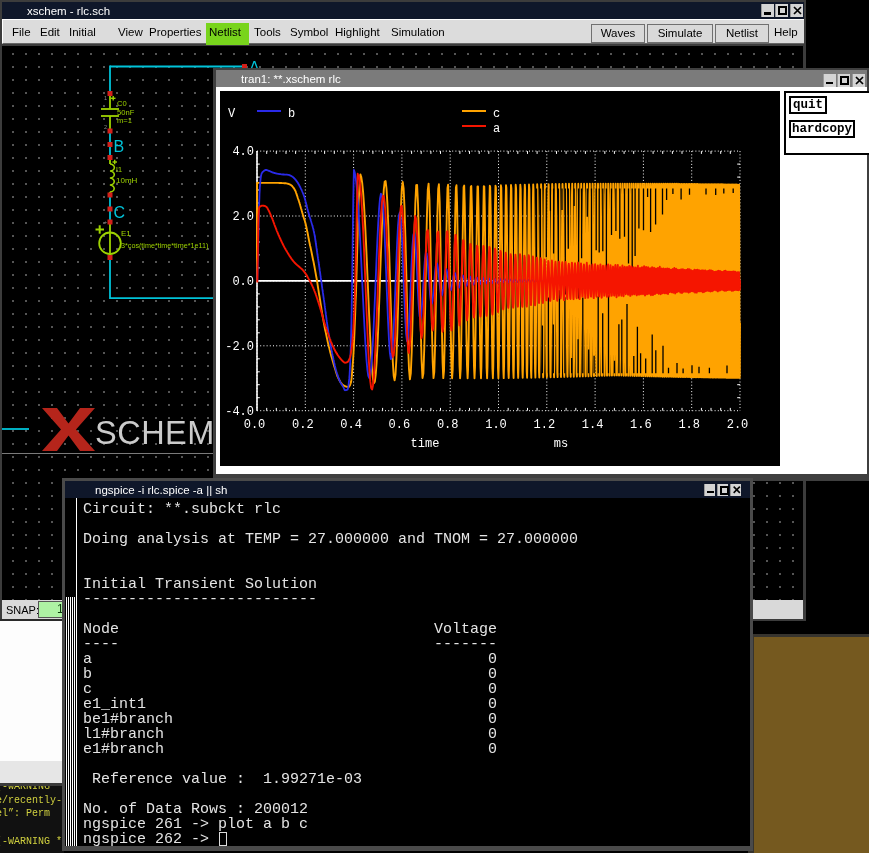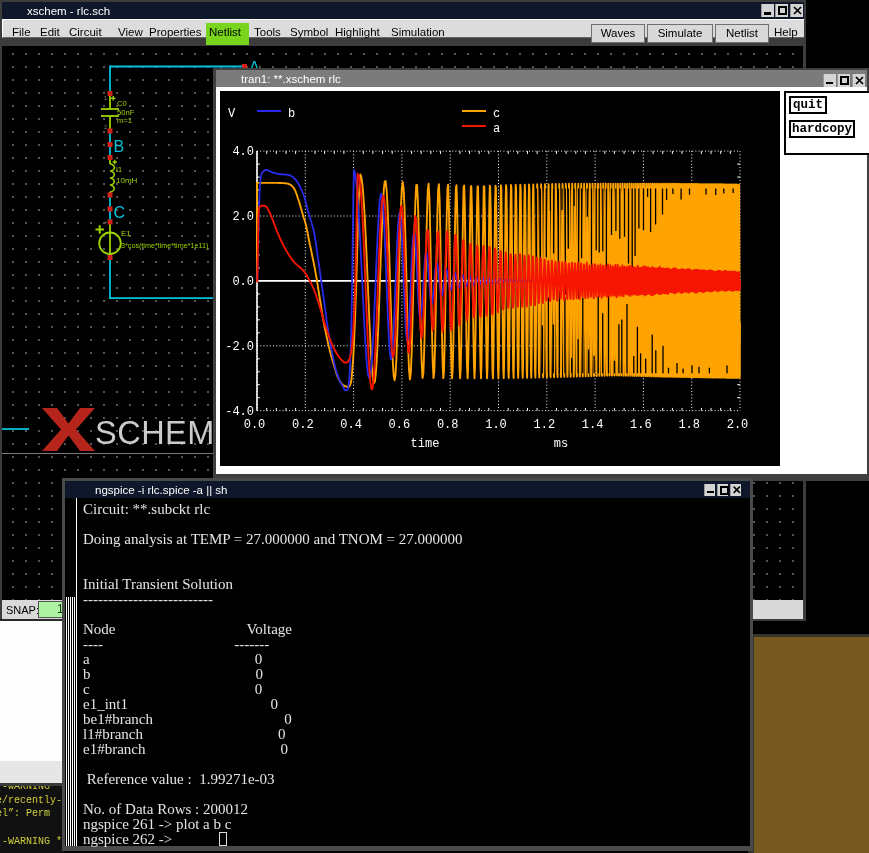--- a/index.html
+++ b/index.html
@@ -27,27 +27,27 @@
         <div class="bmin"></div>
       </div>
 <div class="wbtn" style="right:16.0px;top:2px;width:13px;height:13px">
         <div class="bmax"></div>
       </div>
 <div class="wbtn" style="right:1.5px;top:2px;width:13px;height:13px"><svg width="13" height="13" viewBox="0 0 13 13">
           <path d="M3,3 L10,10 M10,3 L3,10" stroke="#000" stroke-width="1.7"></path>
         </svg></div>
   </div>
 
-  <div style="position:absolute;left:2px;top:19px;width:802px;height:19px;background:#dcdcdc;
+  <div style="position:absolute;left:2px;top:19px;width:802px;height:25px;background:#dcdcdc;
        border-top:1.5px solid #fff;border-left:1.5px solid #fff;border-bottom:1px solid #666;
        font-size:11.5px;color:#000">
       <div style="position:absolute;left:203px;top:2.5px;width:43px;height:22px;background:#78d41c"></div>
       <div style="position:absolute;left:9px;top:6px">File</div>
       <div style="position:absolute;left:37px;top:6px">Edit</div>
-      <div style="position:absolute;left:66px;top:6px">Circuit</div>
+      <div style="position:absolute;left:66px;top:6px">Initial</div>
       <div style="position:absolute;left:115px;top:6px">View</div>
       <div style="position:absolute;left:146px;top:6px">Properties</div>
       <div style="position:absolute;left:206px;top:6px">Netlist</div>
       <div style="position:absolute;left:251px;top:6px">Tools</div>
       <div style="position:absolute;left:287px;top:6px">Symbol</div>
       <div style="position:absolute;left:332px;top:6px">Highlight</div>
       <div style="position:absolute;left:388px;top:6px">Simulation</div>
       <div class="mbtn" style="left:588px;width:54px">Waves</div>
       <div class="mbtn" style="left:644px;width:66px">Simulate</div>
       <div class="mbtn" style="left:712px;width:54px">Netlist</div>
@@ -325,21 +325,21 @@
 <div class="wbtn" style="right:9.0px;top:3px;width:11.5px;height:11.5px"><svg width="11.5" height="11.5" viewBox="0 0 13 13">
           <path d="M3,3 L10,10 M10,3 L3,10" stroke="#000" stroke-width="1.7"></path>
         </svg></div>
   </div>
   <div style="position:absolute;left:3px;top:20px;width:685px;height:348px;background:#000"></div>
 
   <div style="position:absolute;left:4px;top:20px;width:11px;height:348px;background:#000;border-right:1px solid #fff"></div>
   <div style="position:absolute;left:4px;top:119px;width:10px;height:249px;
        background:repeating-linear-gradient(90deg,#fff 0,#fff 1px,#000 1px,#000 2px)"></div>
 
-  <pre style="position:absolute;left:21px;top:24px;font-family:Liberation Serif, serif;
+  <pre style="position:absolute;left:21px;top:24px;font-family:Liberation Mono, monospace;
        font-size:15px;line-height:15px;color:#e4e4e4">Circuit: **.subckt rlc
 
 Doing analysis at TEMP = 27.000000 and TNOM = 27.000000
 
 
 Initial Transient Solution
 --------------------------
 
 Node                                   Voltage
 ----                                   -------

